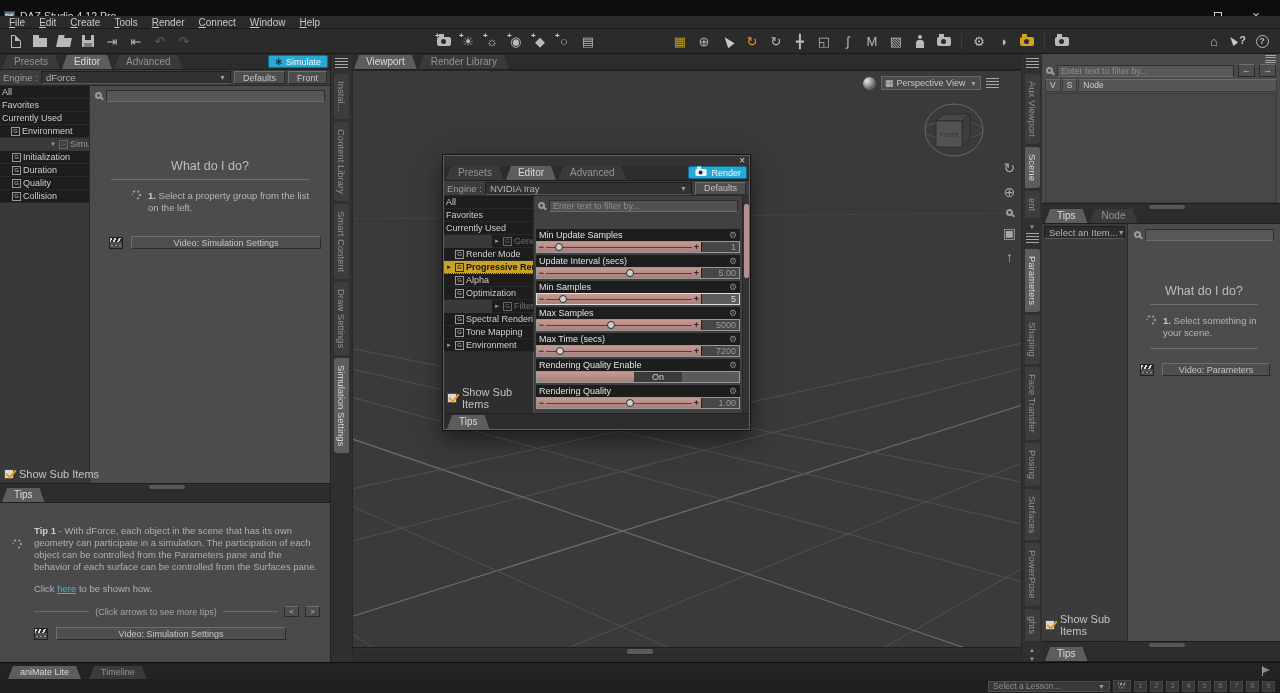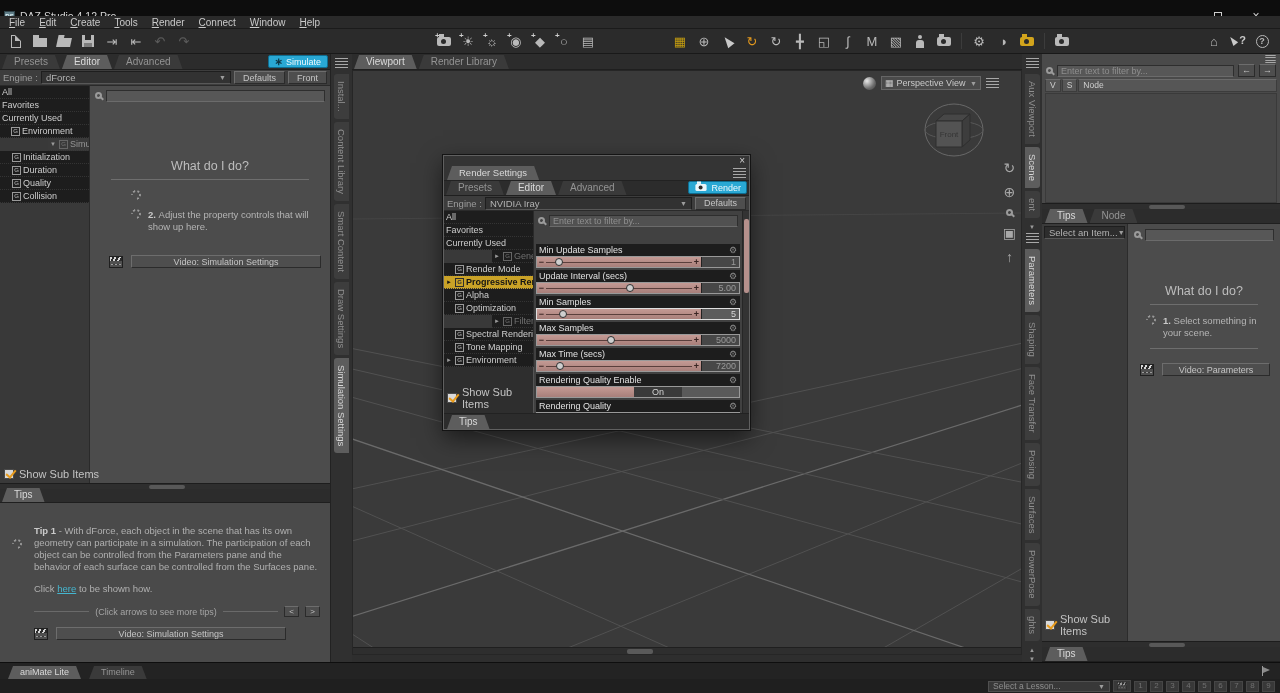--- a/index.html
+++ b/index.html
@@ -433,24 +433,21 @@
         <div class="search-row">
           <span class="mag"></span>
           <input class="search" style="">
         </div>
         <div class="help">
           <div class="help-title">What do I do?</div>
           <div class="hr"></div>
           <div>
               <div class="step">
                 <span class="arc"></span>
-              </div>
-              <div class="step">
-                <span class="arc"></span>
-                <span><b>2. </b>Adjust the property controls that will show up here.</span>
+                <span><b>1. </b>Select a property group from the list on the left.</span>
               </div>
             </div>
         </div>
         <div class="video-row">
           <span class="film"></span>
           <button class="btn video">Video: Simulation Settings</button>
         </div>
       </div>
       <div class="showsub">
         <span class="chk"></span>
@@ -632,24 +629,20 @@
         <span class="handle"></span>
       </div>
     <div class="rp-tabs">
       <span class="tab active">Tips</span>
     </div>
   </div>
 
   <div id="dialog">
     <div class="dlg-top">
       <span class="dlg-x">×</span>
-    </div>
-    <div class="dlg-titlerow">
-      <span class="tab active">Render Settings</span>
-      <span class="menu-ico"></span>
     </div>
     <div class="tabrow">
       <span class="tabs">
           <span class="tab">Presets</span>
           <span class="tab active">Editor</span>
           <span class="tab">Advanced</span>
         </span>
       <button class="render-btn">
         <span class="ico-cam small"></span>
         <span>Render</span>

